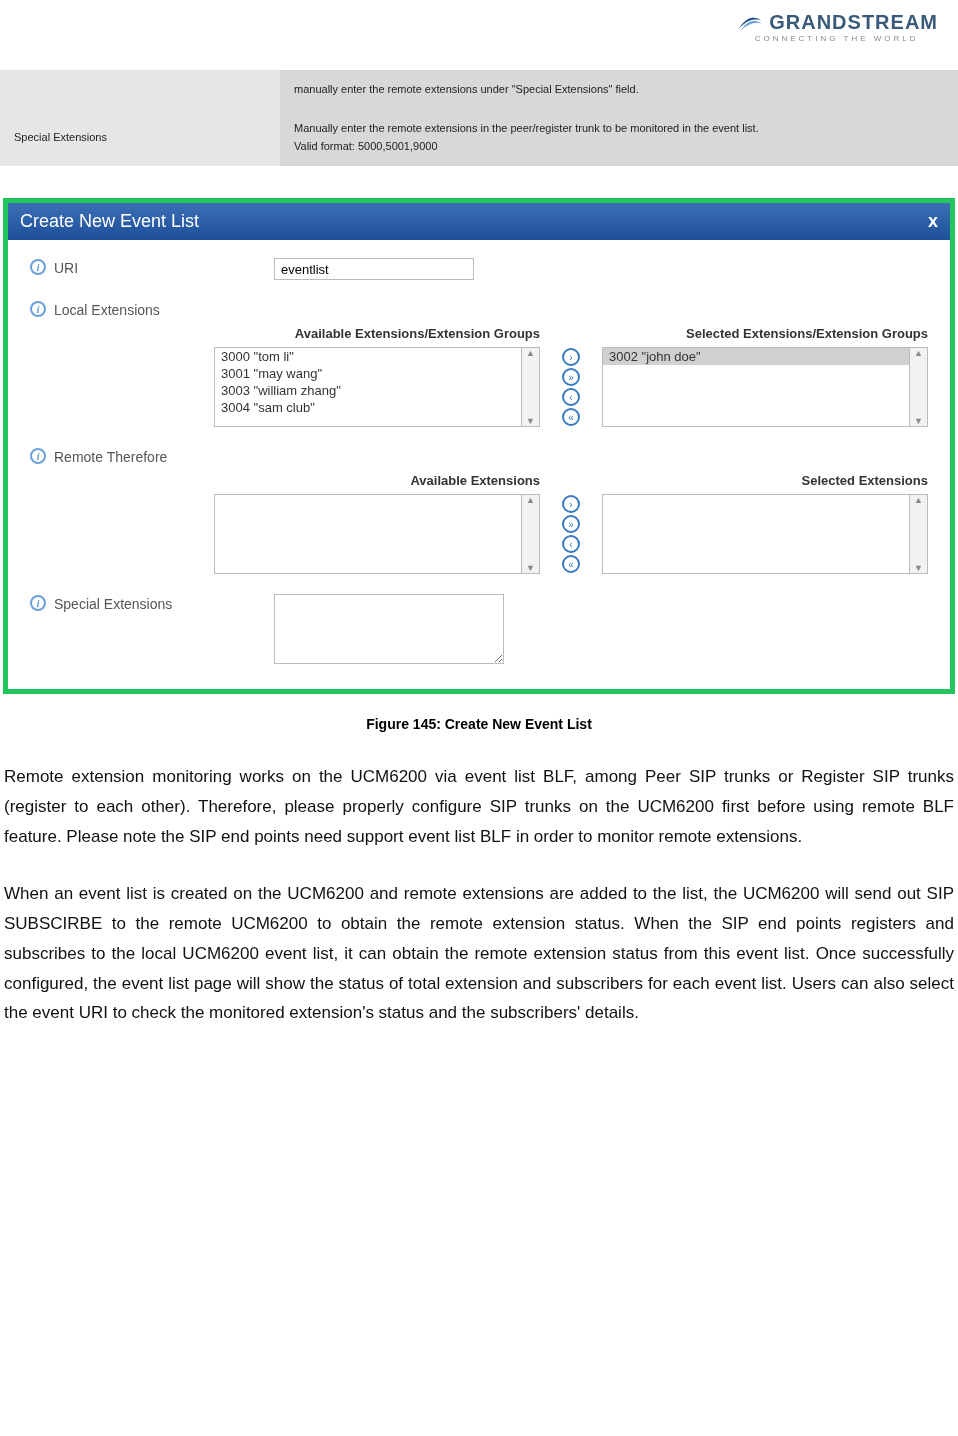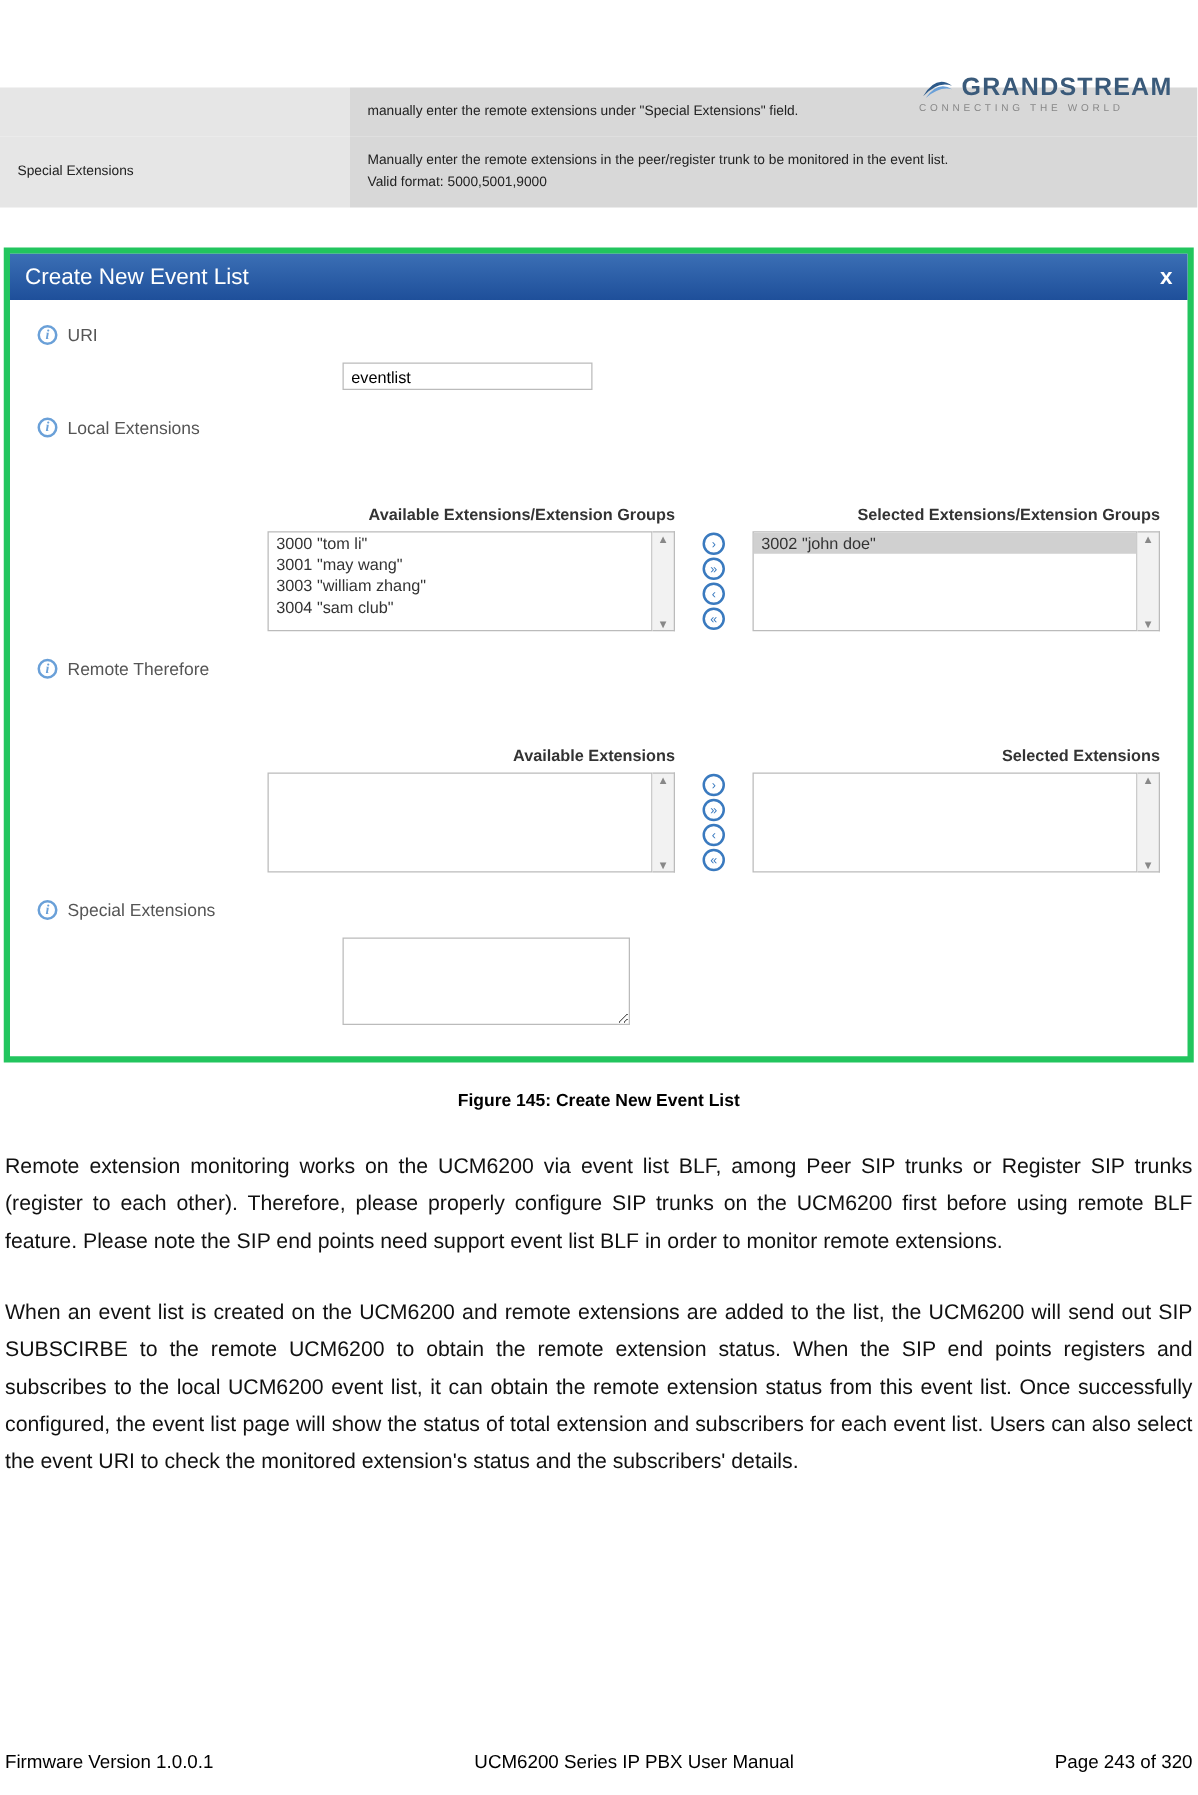--- a/index.html
+++ b/index.html
@@ -5,38 +5,38 @@
   * { box-sizing: border-box; margin: 0; padding: 0; }
   body {
     font-family: Arial, Helvetica, sans-serif;
     background: #fff;
     color: #000;
     width: 958px;
     margin: 0 auto;
     padding: 0;
   }
   .page { padding: 0 0 40px 0; position: relative; min-height: 1436px; }
-  .header-logo { position: absolute; top: 8px; right: 20px; text-align: left; margin-top: 48px; }
+  .header-logo { position: absolute; top: 8px; right: 20px; text-align: center; }
   .logo-main { font-size: 20px; font-weight: bold; color: #3a5a7a; letter-spacing: 1px; display: flex; align-items: center; justify-content: flex-end; gap: 6px;}
   .logo-swoosh { width: 28px; height: 28px; }
   .logo-tag { font-size: 8px; color: #888; letter-spacing: 3px; margin-top: -2px;}
   .content { padding-top: 70px; }
   table.param-table { width: 100%; border-collapse: collapse; font-size: 11px; }
   table.param-table td { padding: 10px 14px; vertical-align: middle; }
   .cell-label { background: #e6e6e6; width: 280px; color: #222; }
   .cell-desc { background: #d8d8d8; color: #222; line-height: 1.7; text-align: justify; }
   .figure-wrap { margin: 32px auto 0 auto; width: 952px; border: 5px solid #22c55e; background: #fff; }
   .dlg-title { background: linear-gradient(#3b6fb5,#1e4f9a); color: #fff; font-size: 18px; padding: 8px 12px; display: flex; justify-content: space-between; align-items: center;}
   .dlg-close { color: #fff; font-size: 18px; cursor: pointer; font-weight: bold;}
   .dlg-body { padding: 18px 22px 22px 22px; font-size: 14px; color: #444;}
   .row { display: flex; align-items: flex-start; margin-bottom: 20px; }
   .row .info { width: 24px; flex-shrink: 0; }
   .info-icon { width: 16px; height: 16px; border: 2px solid #6aa0d8; border-radius: 50%; display: inline-flex; align-items: center; justify-content: center; color:#6aa0d8; font-size:11px; font-family: Georgia, serif; font-style: italic; font-weight: bold;}
   .row .lab { width: 220px; padding-top: 2px; color: #555;}
-  .row .ctrl { flex: 1; margin-top: 32px; }
+  .row .ctrl { flex: 1; }
   .text-input { border: 1px solid #bbb; padding: 3px 6px; font-size: 13px; width: 200px; height: 22px; }
   .dual-list { display: flex; gap: 18px; align-items: flex-start; margin-left: -60px;}
   .dual-col { flex: 1; }
   .dual-col h4 { font-size: 13px; font-weight: bold; color: #333; margin-bottom: 6px; text-align: right;}
   .listbox-wrap { display: flex; }
   .listbox { border: 1px solid #bbb; height: 80px; flex: 1; font-size: 13px; overflow: hidden; background:#fff;}
   .listbox .item { padding: 1px 6px; color: #333; white-space: nowrap;}
   .listbox .item.sel { background: #d0d0d0; }
   .scrollbar { width: 18px; border: 1px solid #bbb; border-left: none; background: #f2f2f2; display: flex; flex-direction: column; justify-content: space-between; align-items: center; font-size: 9px; color: #888;}
   .mover-col { width: 26px; display: flex; flex-direction: column; gap: 2px; padding-top: 22px; align-items: center;}
@@ -189,19 +189,14 @@
       </div>
     </div>
 
     <div class="fig-caption">Figure 145: Create New Event List</div>
 
     <p class="body-text">Remote extension monitoring works on the UCM6200 via event list BLF, among Peer SIP trunks or Register SIP trunks (register to each other). Therefore, please properly configure SIP trunks on the UCM6200 first before using remote BLF feature. Please note the SIP end points need support event list BLF in order to monitor remote extensions.</p>
     <p class="body-text">When an event list is created on the UCM6200 and remote extensions are added to the list, the UCM6200 will send out SIP SUBSCIRBE to the remote UCM6200 to obtain the remote extension status. When the SIP end points registers and subscribes to the local UCM6200 event list, it can obtain the remote extension status from this event list. Once successfully configured, the event list page will show the status of total extension and subscribers for each event list. Users can also select the event URI to check the monitored extension's status and the subscribers' details.</p>
 
   </div>
 
-  <div class="footer">
-    <span>Firmware Version 1.0.0.1</span>
-    <span>UCM6200 Series IP PBX User Manual</span>
-    <span>Page 243 of 320</span>
-  </div>
 
 </div>
 
 </body></html>

